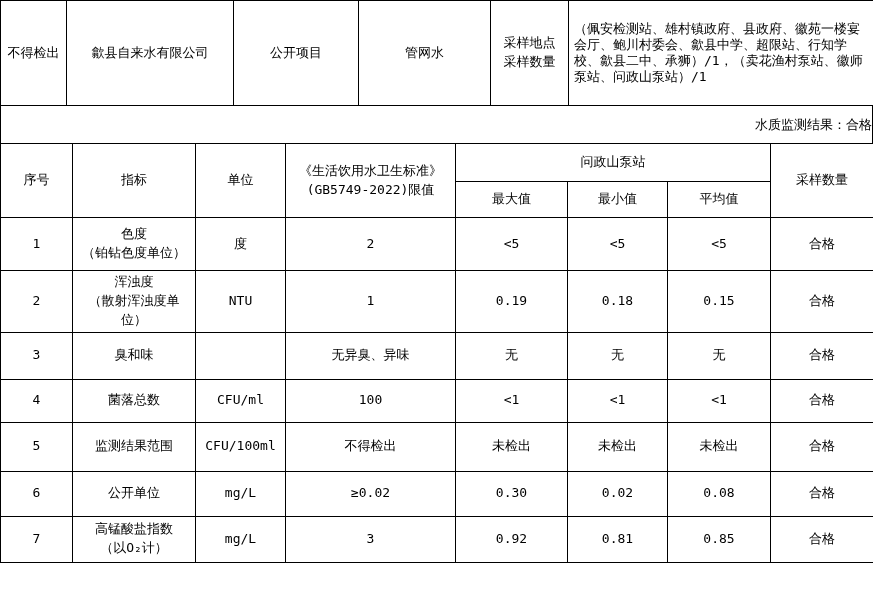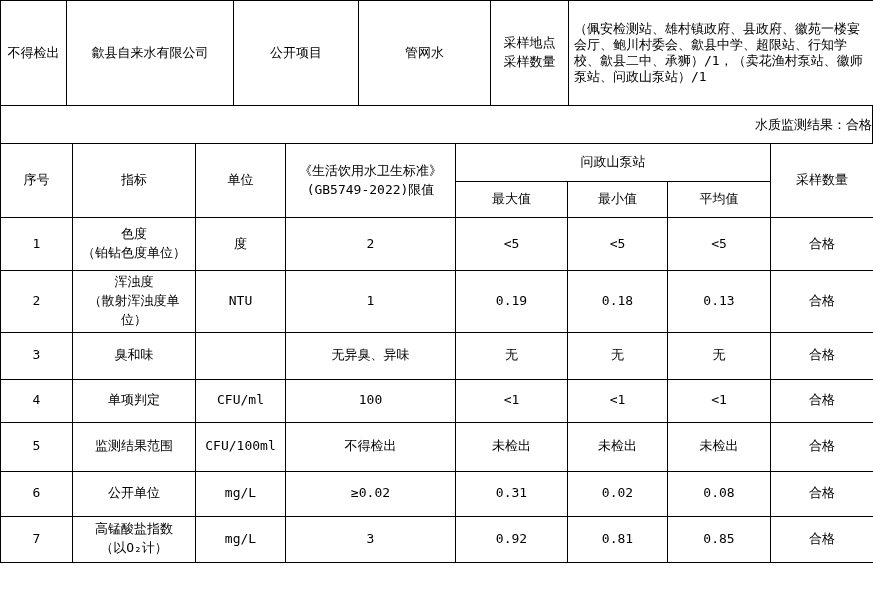--- a/index.html
+++ b/index.html
@@ -116,36 +116,36 @@
         <td>合格</td>
       </tr>
       <tr style="height:53px">
         <td>2</td>
         <td>浑浊度
 （散射浑浊度单位）</td>
         <td>NTU</td>
         <td>1</td>
         <td>0.19</td>
         <td>0.18</td>
-        <td>0.13</td>
+        <td>0.15</td>
         <td>合格</td>
       </tr>
       <tr style="height:47px">
         <td>3</td>
         <td>臭和味</td>
         <td></td>
         <td>无异臭、异味</td>
         <td>无</td>
         <td>无</td>
         <td>无</td>
         <td>合格</td>
       </tr>
       <tr style="height:43px">
         <td>4</td>
-        <td>单项判定</td>
+        <td>菌落总数</td>
         <td>CFU/ml</td>
         <td>100</td>
         <td>&lt;1</td>
         <td>&lt;1</td>
         <td>&lt;1</td>
         <td>合格</td>
       </tr>
       <tr style="height:49px">
         <td>5</td>
         <td>监测结果范围</td>
@@ -154,21 +154,21 @@
         <td>未检出</td>
         <td>未检出</td>
         <td>未检出</td>
         <td>合格</td>
       </tr>
       <tr style="height:45px">
         <td>6</td>
         <td>公开单位</td>
         <td>mg/L</td>
         <td>≥0.02</td>
-        <td>0.31</td>
+        <td>0.30</td>
         <td>0.02</td>
         <td>0.08</td>
         <td>合格</td>
       </tr>
       <tr style="height:46px">
         <td>7</td>
         <td>高锰酸盐指数
 （以O₂计）</td>
         <td>mg/L</td>
         <td>3</td>

